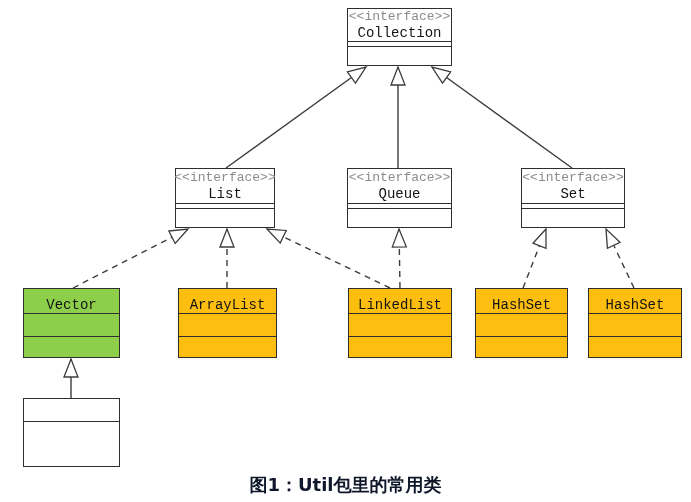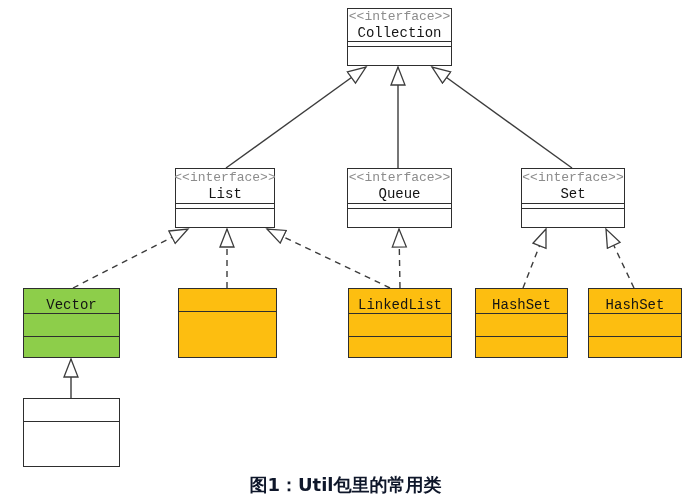--- a/index.html
+++ b/index.html
@@ -111,20 +111,23 @@
 
   <div class="box cls green" style="left:23px;top:288px;width:97px;height:70px">
     <div class="ct">
       <span class="nm">Vector</span>
     </div>
     <div class="c2"></div>
     <div class="c3"></div>
   </div>
 
   <div class="box cls orange" style="left:178px;top:288px;width:99px;height:70px">
+    <div class="ct">
+      <span class="nm">ArrayList</span>
+    </div>
     <div class="c2"></div>
     <div class="c3"></div>
   </div>
 
   <div class="box cls orange" style="left:348px;top:288px;width:104px;height:70px">
     <div class="ct">
       <span class="nm">LinkedList</span>
     </div>
     <div class="c2"></div>
     <div class="c3"></div>

